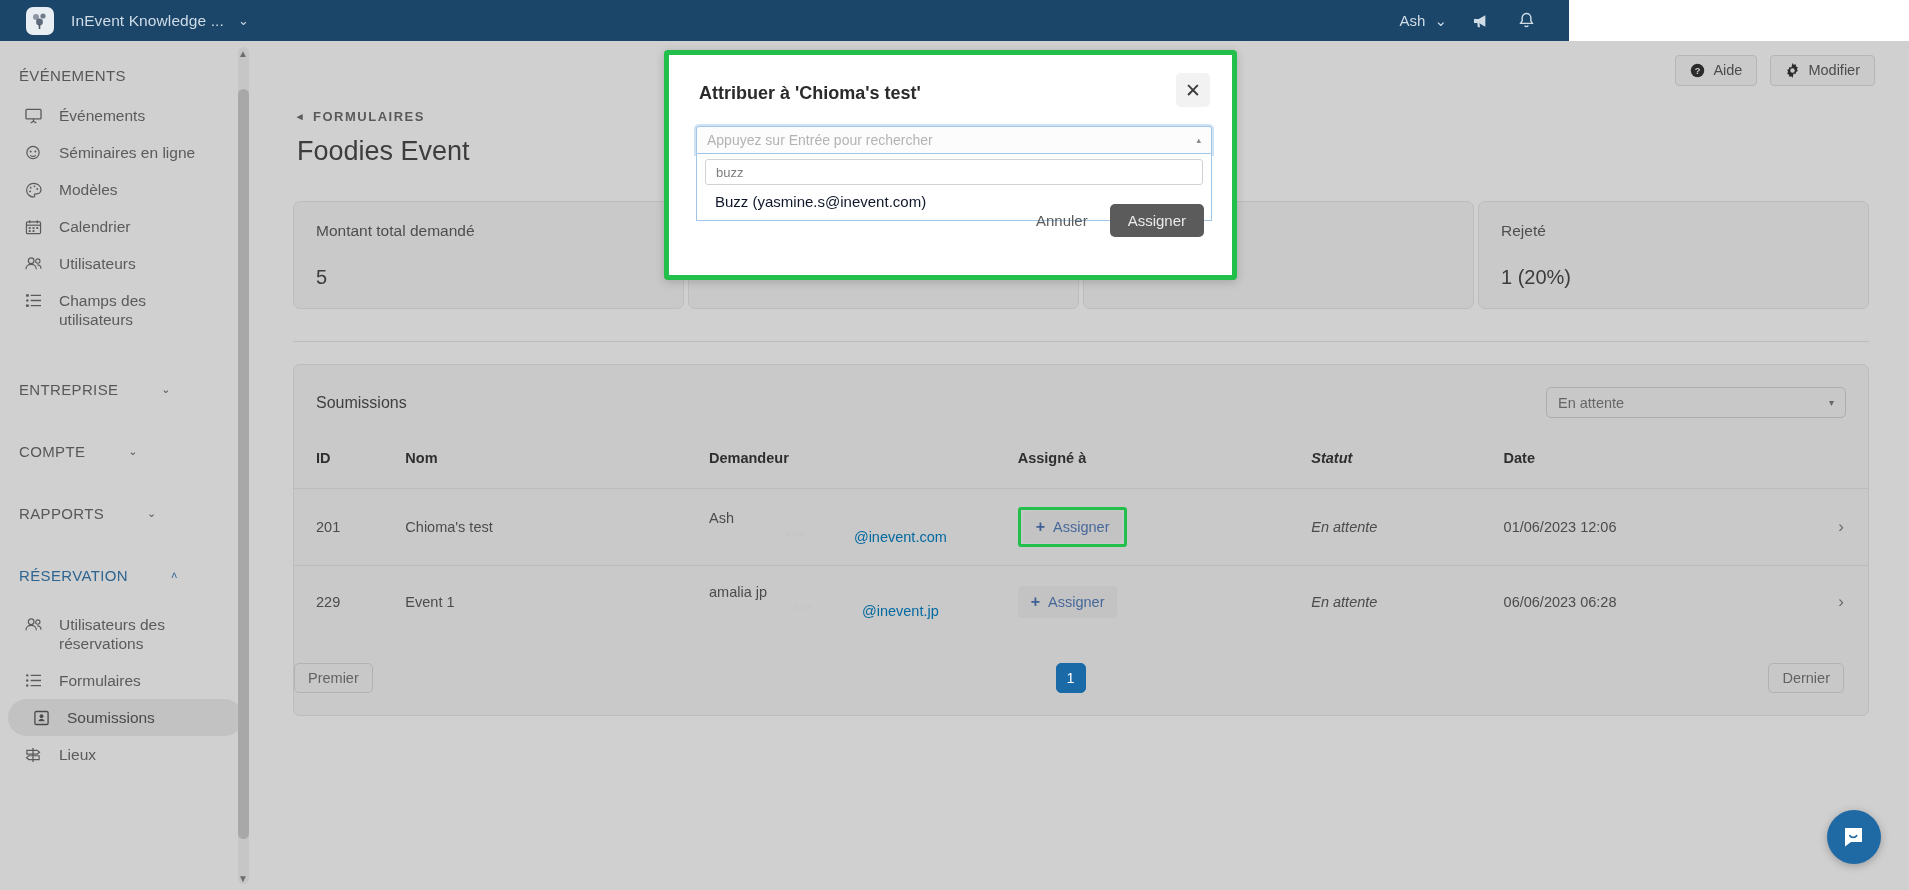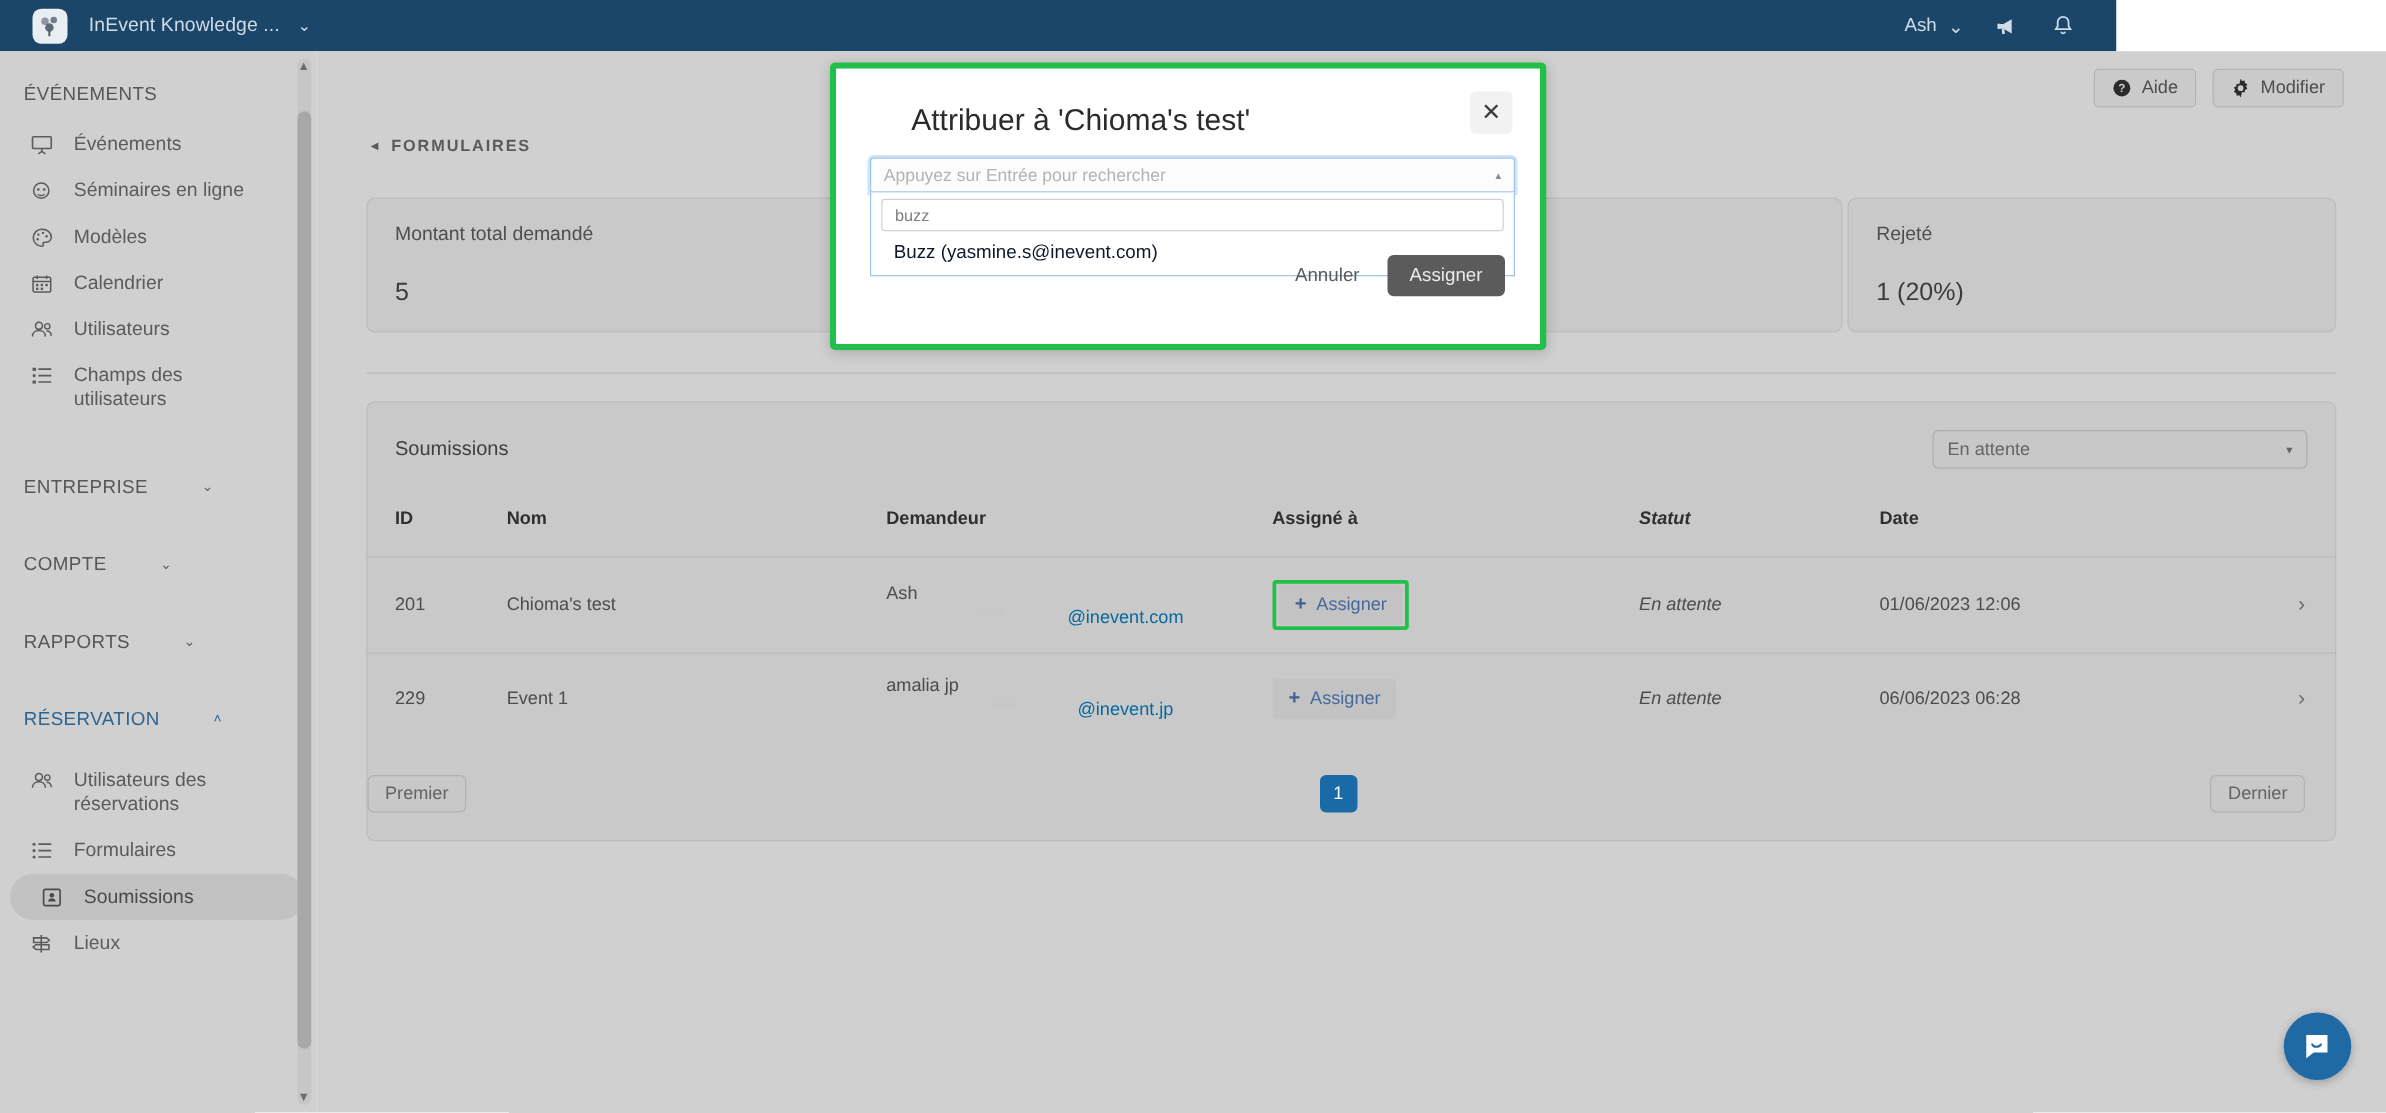--- a/index.html
+++ b/index.html
@@ -13,21 +13,21 @@
   .app { position: relative; width: 1909px; height: 890px; }
 
   
   .page-dim {
     position: absolute; inset: 0;
     filter: none;
   }
 
   
   .topbar {
-    position: absolute; top: 0; left: 0; width: 1693px; height: 41px;
+    position: absolute; top: 0; left: 0; width: 1569px; height: 41px;
     background: #1b4569;
     display: flex; align-items: center;
   }
   .topbar-left { display: flex; align-items: center; padding-left: 26px; }
   .brand-logo {
     width: 28px; height: 28px; border-radius: 7px;
     background: #e9eef2;
     display: flex; align-items: center; justify-content: center;
     font-size: 15px; line-height: 1; overflow: hidden;
   }
@@ -216,23 +216,22 @@
     position: absolute; left: 664px; top: 50px;
     width: 573px; height: 230px;
     border: 5px solid #22c04a; border-radius: 4px;
     background: #fff;
     box-shadow: 0 2px 10px rgba(0,0,0,.18);
   }
   .modal {
     position: absolute; inset: 0; background: #fff; padding: 20px 30px 0 30px;
   }
   .modal-title {
-    font-size: 24px; font-weight: normal; color: #2b2b2b;
+    font-size: 18px; font-weight: bold; color: #2b2b2b;
     padding-top: 8px;
-    margin-left: 30px;
   }
   .modal-close {
     position: absolute; right: 22px; top: 18px;
     width: 34px; height: 34px; border-radius: 5px;
     background: #f2f2f2; display: flex; align-items: center; justify-content: center;
     font-size: 19px; color: #3a3a3a;
   }
   .combo-wrap {
     position: absolute; left: 27px; top: 71px; width: 516px;
   }
@@ -480,20 +479,21 @@
           </span>
           <span>Modifier</span>
         </div>
       </div>
 
       <div class="content">
         <div class="breadcrumb">
           <span class="tri">◂</span>
           <span>FORMULAIRES</span>
         </div>
+        <h1 class="page-title">Foodies Event</h1>
 
         <div class="cards">
           <div class="card">
             <div class="card-label">Montant total demandé</div>
             <div class="card-value">5</div>
           </div>
           <div class="card">
             <div class="card-label"></div>
             <div class="card-value">2 (40%)</div>
           </div>

